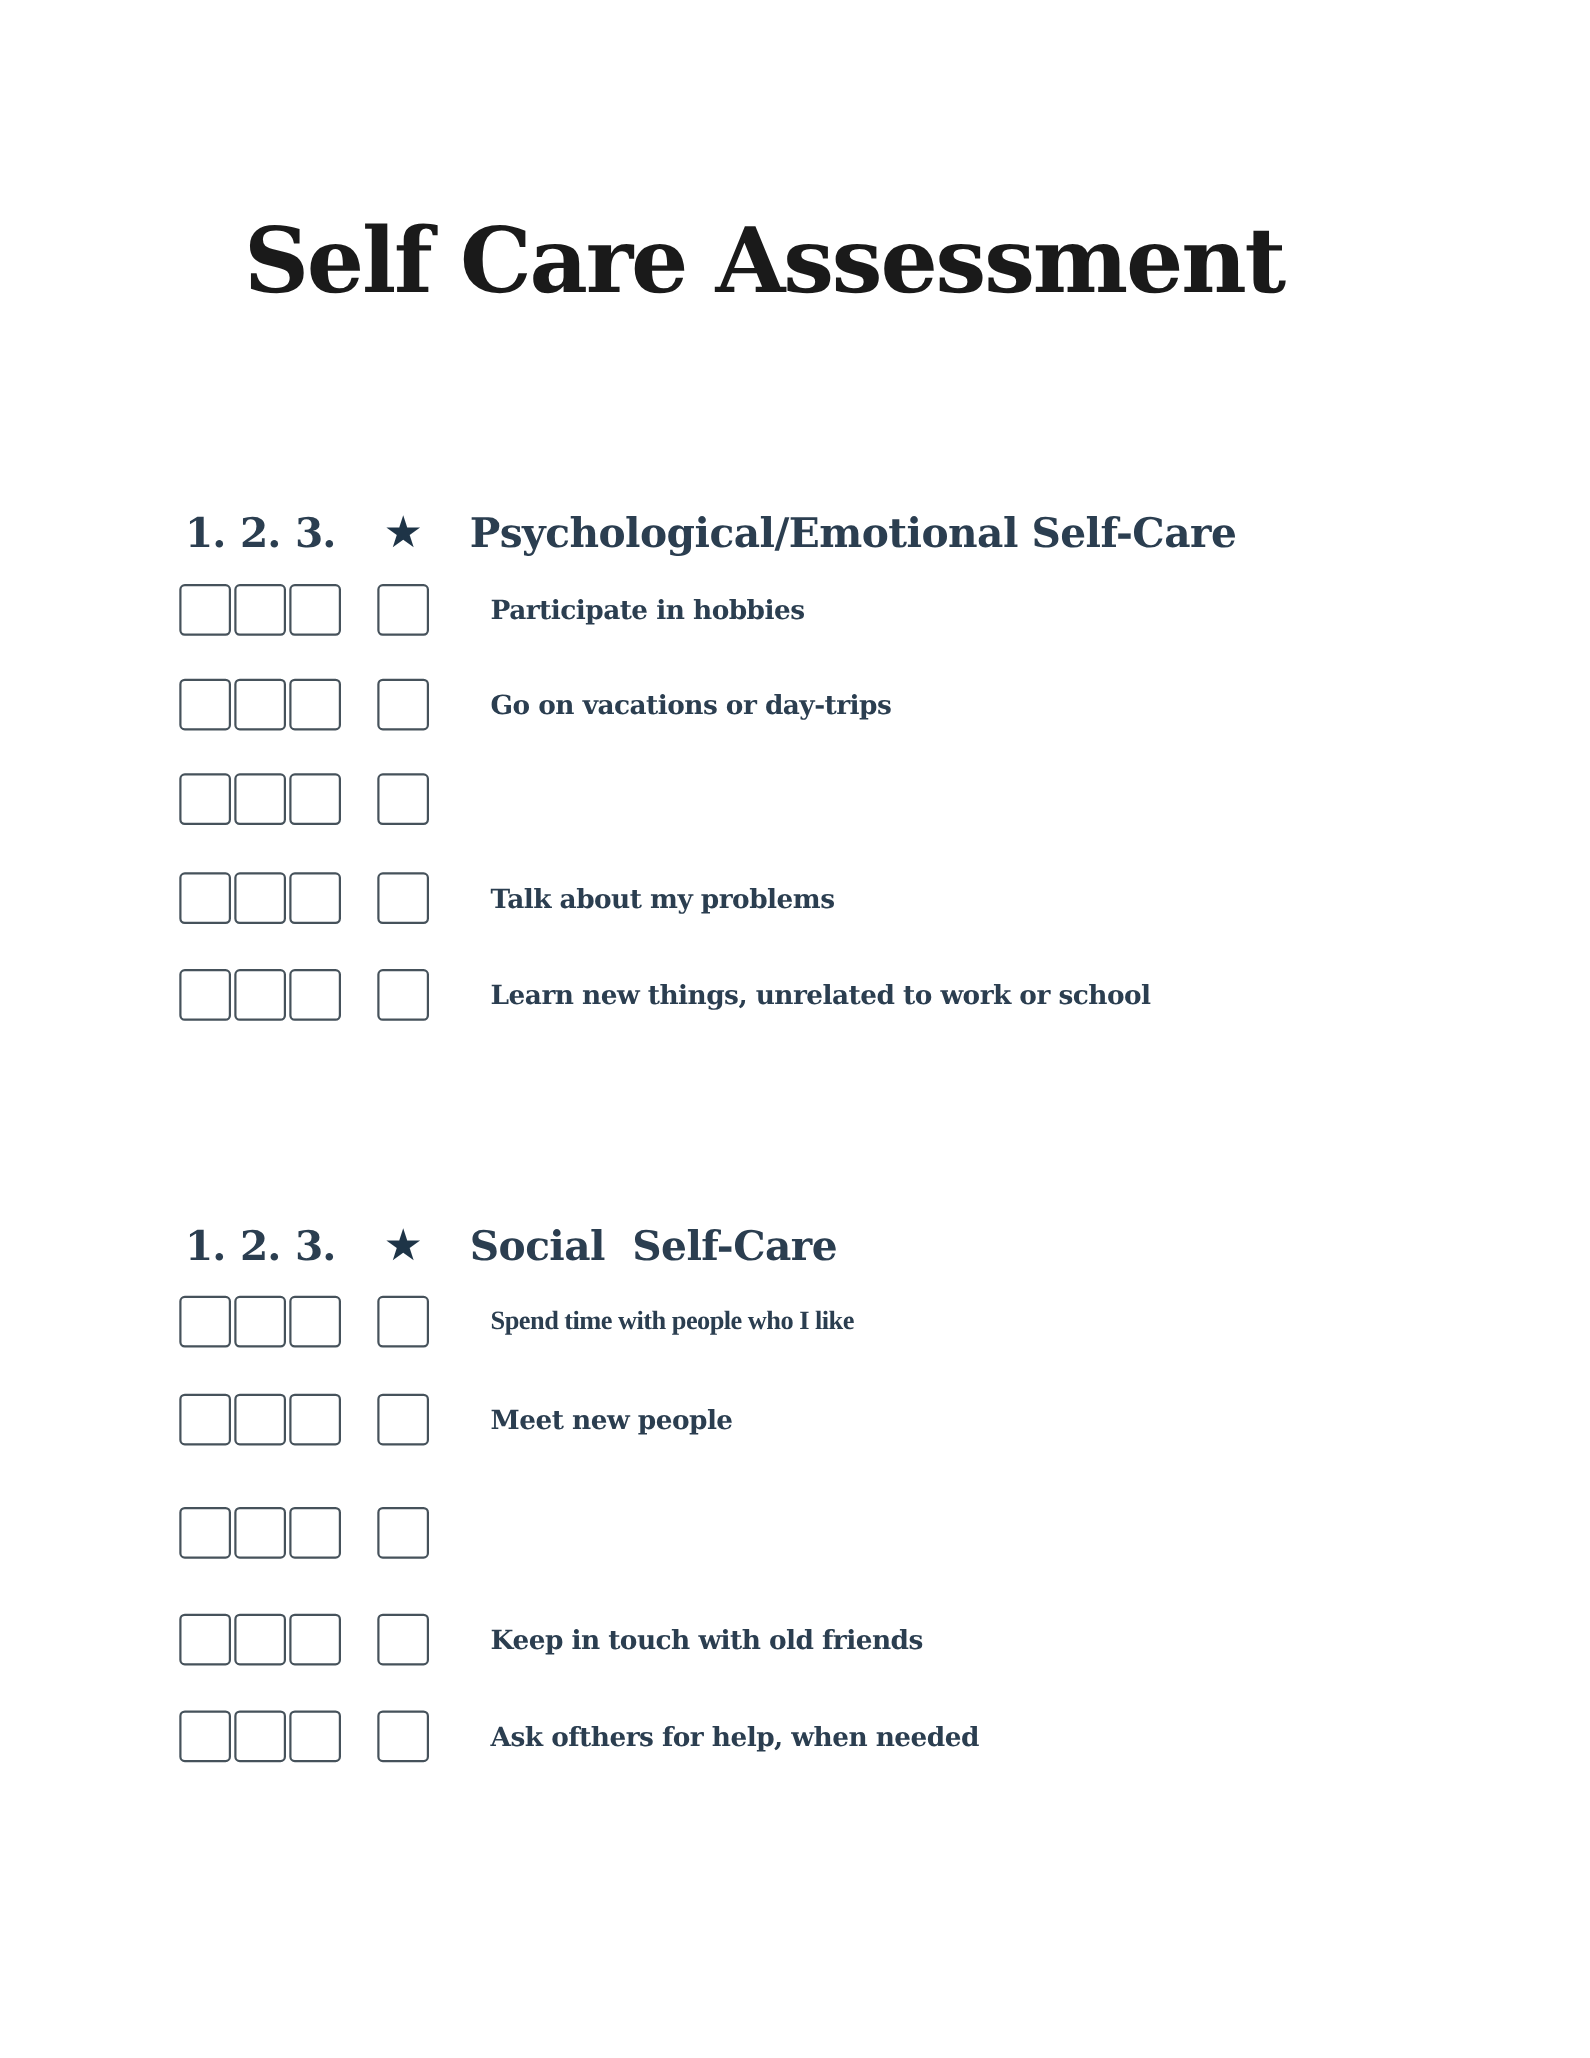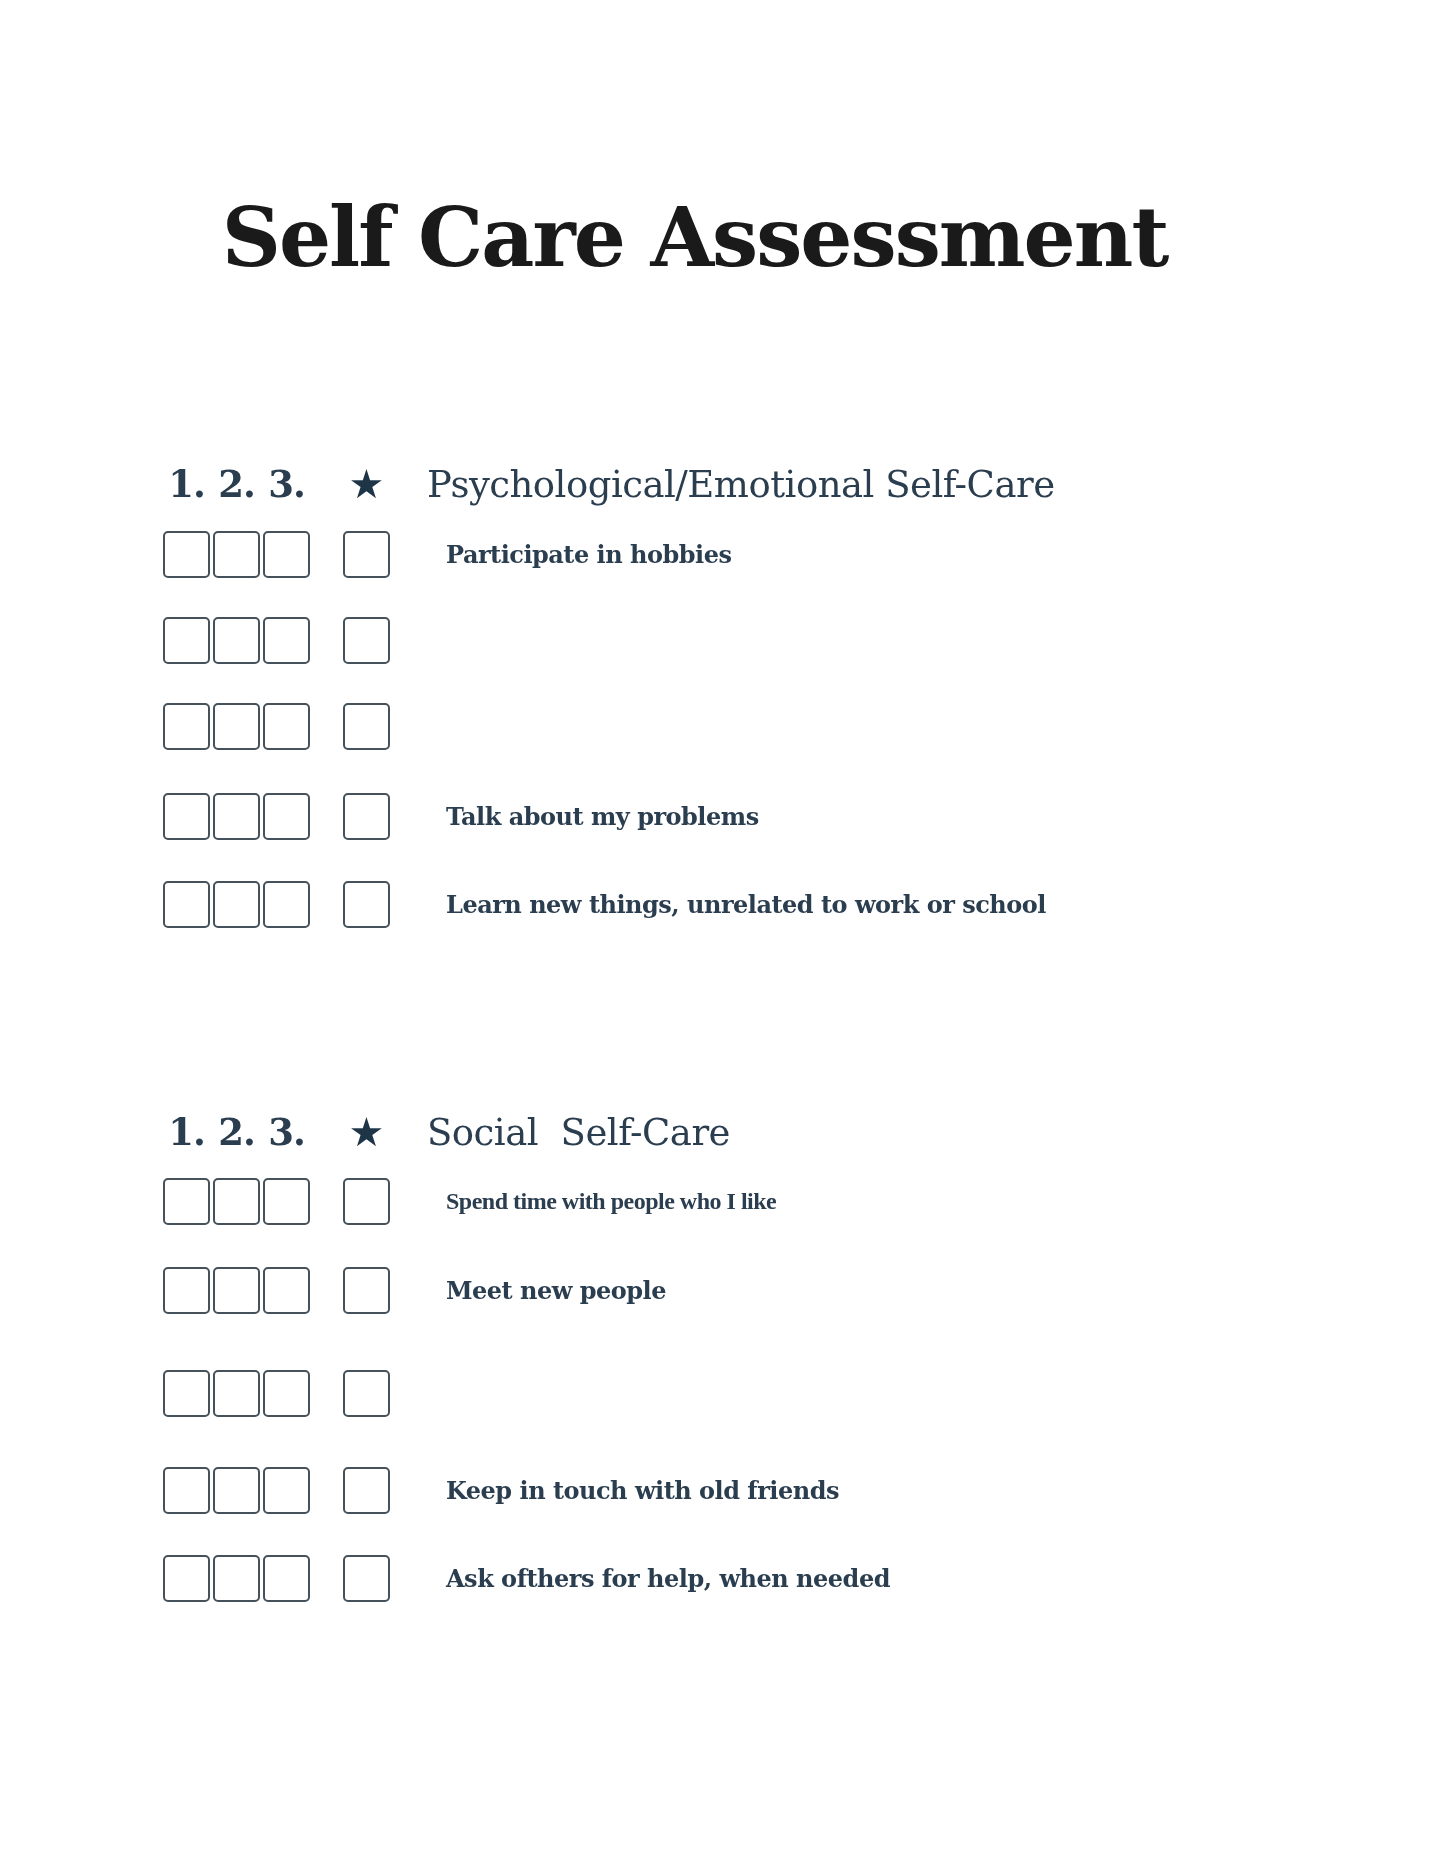--- a/index.html
+++ b/index.html
@@ -59,21 +59,21 @@
   .gap-a { width: 33px; flex: none; }
   .star-cell {
     width: 47px;
     text-align: center;
     font-size: 40px;
     line-height: 1;
     color: var(--star);
   }
   .section-title {
     margin-left: 37px;
-    font-weight: normal;
+    font-weight: bold;
     font-size: 37px;
     color: var(--text);
     letter-spacing: -0.5px;
     white-space: pre;
   }
 
   .item-row { display: flex; align-items: center; }
   .box-group { display: flex; gap: 3px; width: 147px; flex: none; }
   .box {
     width: 47px;
@@ -136,20 +136,21 @@
     </div>
 
     <div class="item-row r2">
       <div class="box-group">
         <span class="box"></span>
         <span class="box"></span>
         <span class="box"></span>
       </div>
       <div class="gap-a"></div>
       <span class="box"></span>
+      <div class="item-label">Go on vacations or day-trips</div>
     </div>
 
     <div class="item-row r3">
       <div class="box-group">
         <span class="box"></span>
         <span class="box"></span>
         <span class="box"></span>
       </div>
       <div class="gap-a"></div>
       <span class="box"></span>

